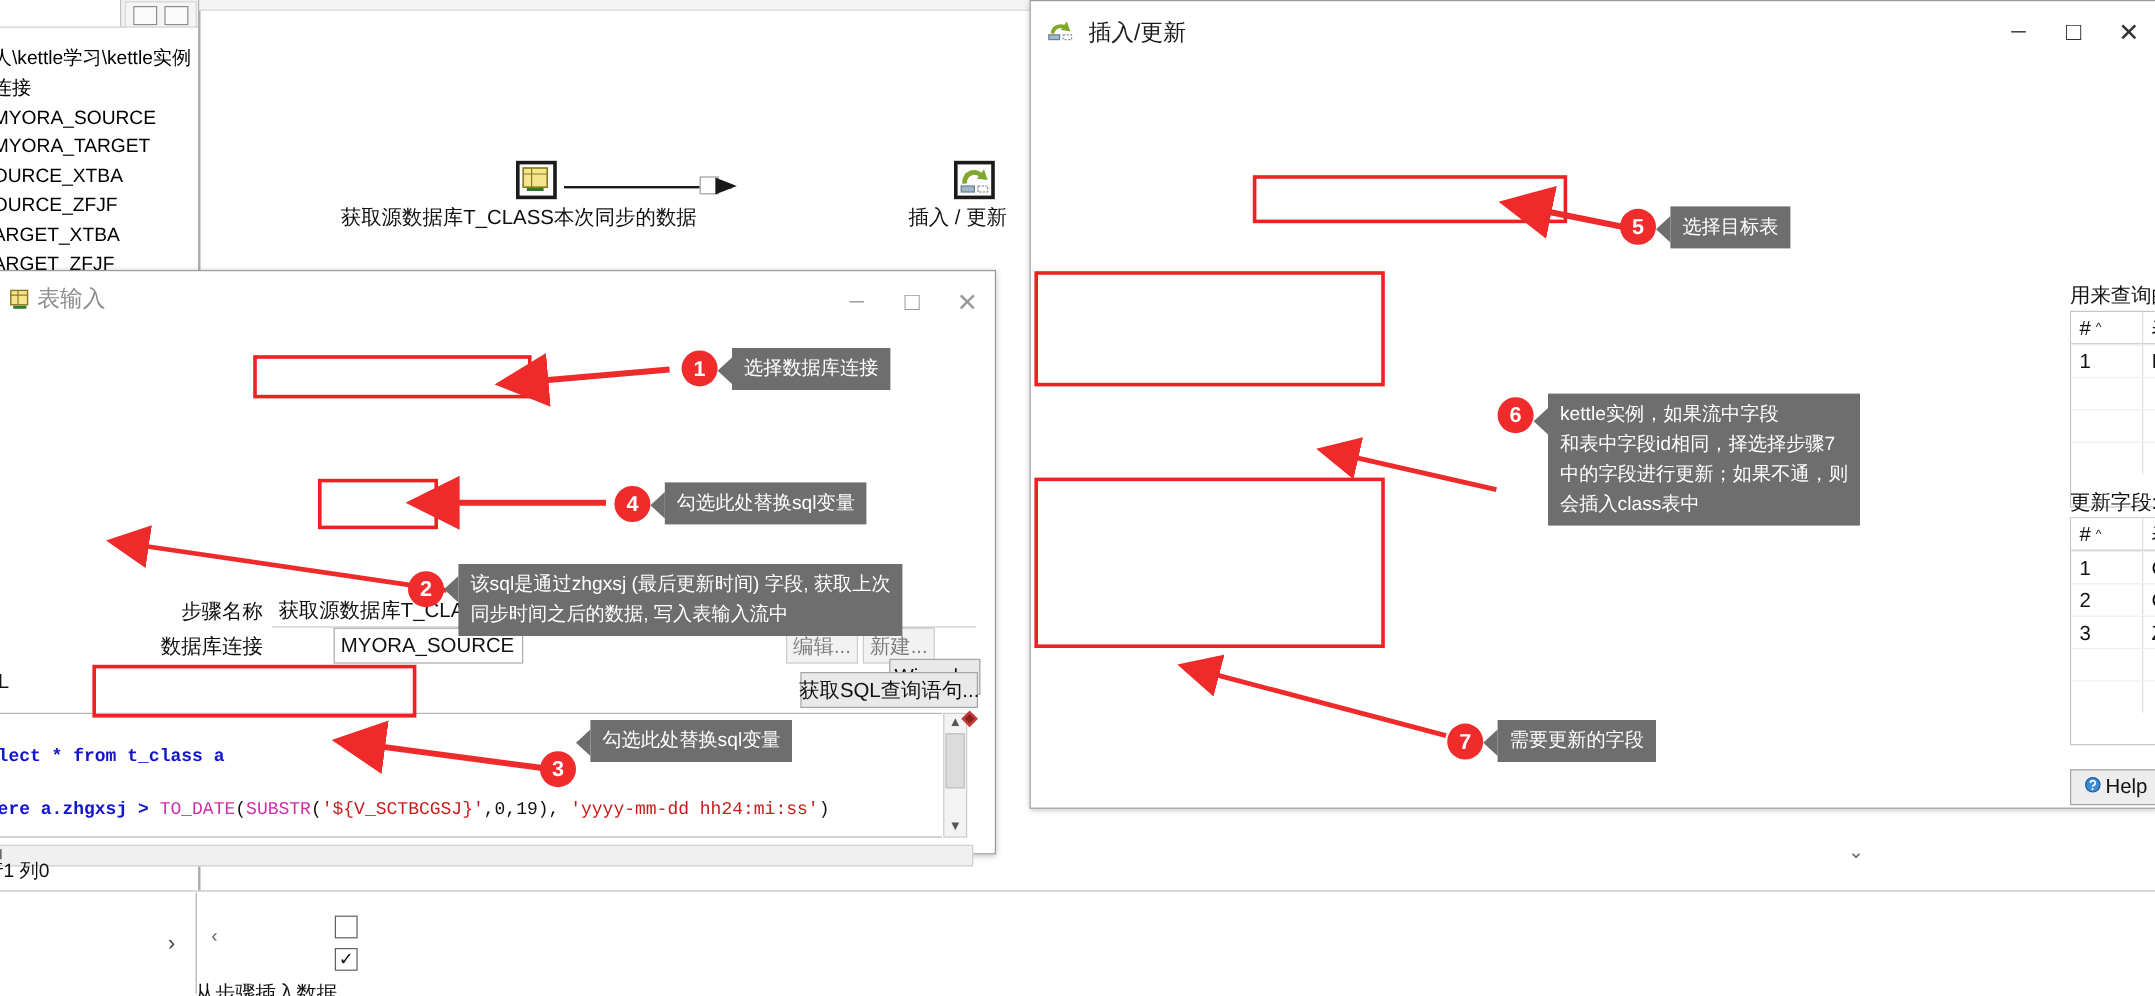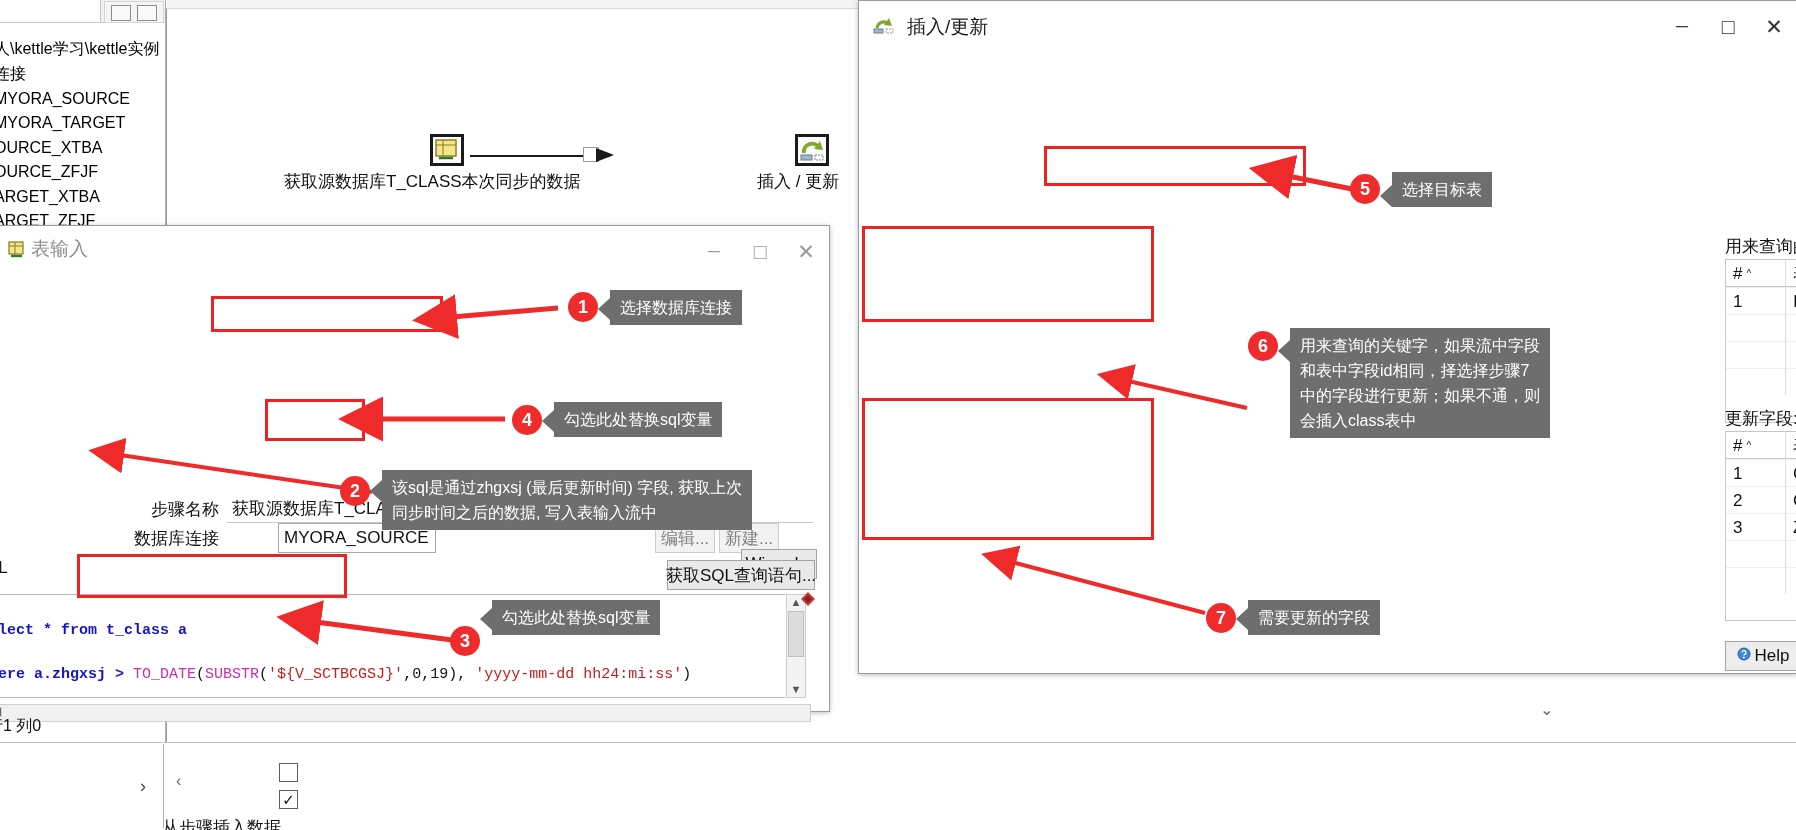--- a/index.html
+++ b/index.html
@@ -343,29 +343,29 @@
   <div class="tip">勾选此处替换sql变量</div>
 </div>
 
 <div class="abs badge" style="left:512px;top:405px;">4</div>
 <div class="abs" style="left:542px;top:402px;display:flex;align-items:flex-start;">
   <div class="tip-arrow" style="margin-top:8px;"></div>
   <div class="tip">勾选此处替换sql变量</div>
 </div>
 
 <div class="abs badge" style="left:1350px;top:174px;">5</div>
-<div class="abs" style="left:1380px;top:172px;display:flex;align-items:flex-end;">
+<div class="abs" style="left:1380px;top:172px;display:flex;align-items:flex-start;">
   <div class="tip-arrow" style="margin-top:8px;"></div>
   <div class="tip">选择目标表</div>
 </div>
 
 <div class="abs badge" style="left:1248px;top:331px;">6</div>
 <div class="abs" style="left:1278px;top:328px;display:flex;align-items:flex-start;">
   <div class="tip-arrow" style="margin-top:12px;"></div>
-  <div class="tip">用来查询的关键字，如果流中字段
+  <div class="tip">kettle实例，如果流中字段
 和表中字段id相同，择选择步骤7
 中的字段进行更新；如果不通，则
 会插入class表中</div>
 </div>
 
 <div class="abs badge" style="left:1206px;top:603px;">7</div>
 <div class="abs" style="left:1236px;top:600px;display:flex;align-items:flex-start;">
   <div class="tip-arrow" style="margin-top:8px;"></div>
   <div class="tip">需要更新的字段</div>
 </div>

